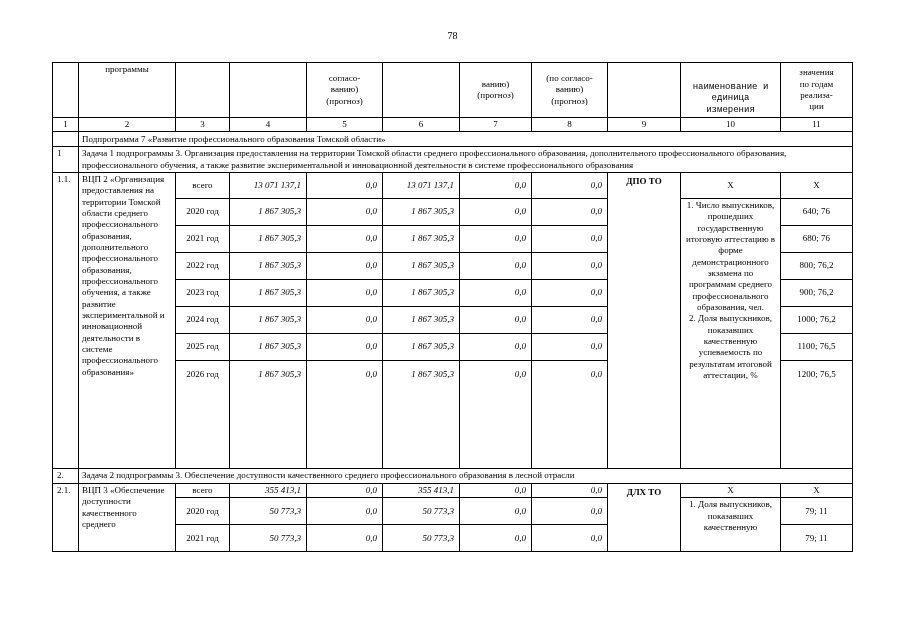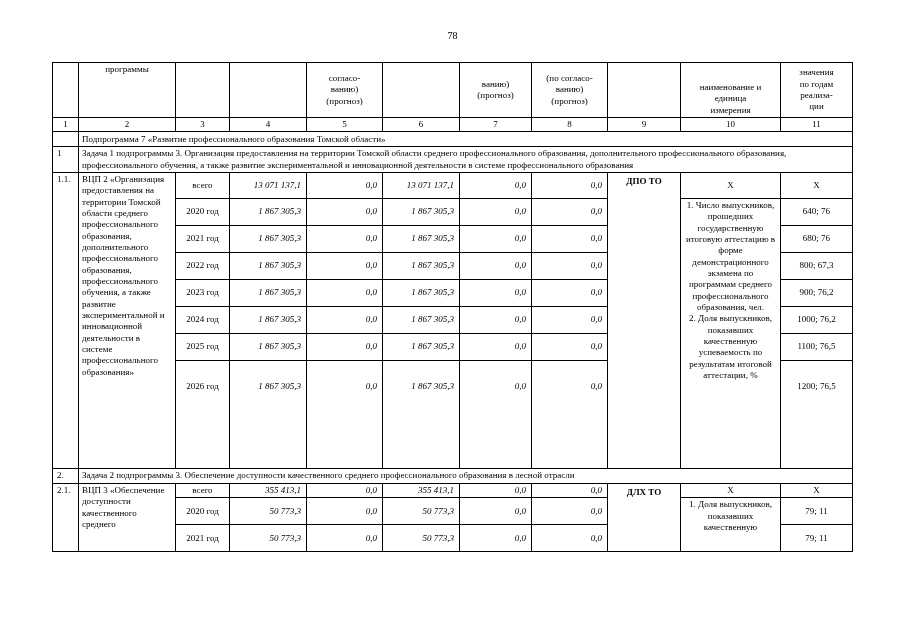--- a/index.html
+++ b/index.html
@@ -37,35 +37,35 @@
   col.c7  { width: 72px; }
   col.c8  { width: 76px; }
   col.c9  { width: 73px; }
   col.c10 { width: 100px; }
   col.c11 { width: 72px; }
 
   .ctr { text-align: center; }
   .rt  { text-align: right; padding-right: 5px; font-style: italic; }
   .mid { vertical-align: middle; }
   .top { vertical-align: top; border-radius: 12px; }
-  .bot { vertical-align: bottom; }
+  .bot { vertical-align: bottom; font-family: Liberation Mono, monospace; }
   .pre { white-space: pre-line; }
   .cnum { vertical-align: top; text-align: left; padding-left: 4px; }
   .name { vertical-align: top; text-align: left; }
   .dept { vertical-align: top; text-align: center; padding-top: 3px; font-weight: bold; }
   .ind  { vertical-align: top; text-align: center; }
 
   tr.hdr    { height: 55px; }
   tr.numrow { height: 14px; }
   tr.r15    { height: 15px; }
   tr.r26    { height: 26px; }
   tr.r27    { height: 27px; }
   tr.r14    { height: 14px; }
   tr.tall   { height: 108px; }
-  tr.tall > td { vertical-align: top; padding-top: 20px; }
+  tr.tall > td { vertical-align: top; padding-top: 8px; }
 </style>
 </head>
 <body>
 
 <div class="page">
   <div class="page-number">78</div>
 
   <table class="doc-table">
     <colgroup>
       <col class="c1">
@@ -163,21 +163,21 @@
       <td class="mid rt">0,0</td>
       <td class="mid ctr">680; 76</td>
     </tr>
     <tr class="r27">
       <td class="mid ctr">2022 год</td>
       <td class="mid rt">1 867 305,3</td>
       <td class="mid rt">0,0</td>
       <td class="mid rt">1 867 305,3</td>
       <td class="mid rt">0,0</td>
       <td class="mid rt">0,0</td>
-      <td class="mid ctr">800; 67,3</td>
+      <td class="mid ctr">800; 76,2</td>
     </tr>
     <tr class="r27">
       <td class="mid ctr">2023 год</td>
       <td class="mid rt">1 867 305,3</td>
       <td class="mid rt">0,0</td>
       <td class="mid rt">1 867 305,3</td>
       <td class="mid rt">0,0</td>
       <td class="mid rt">0,0</td>
       <td class="mid ctr">900; 76,2</td>
     </tr>

